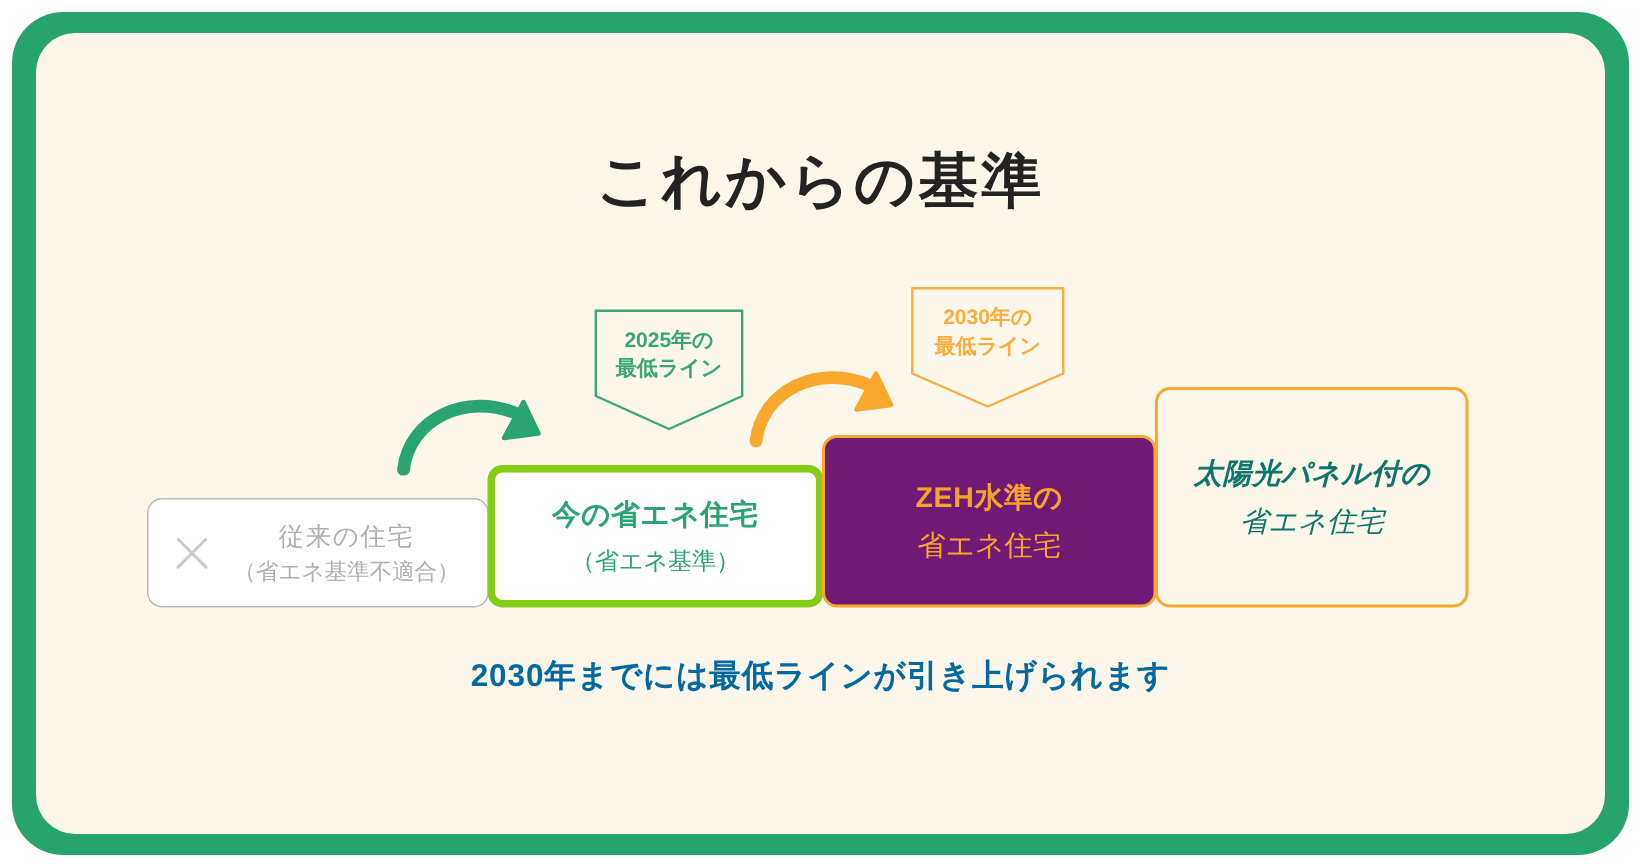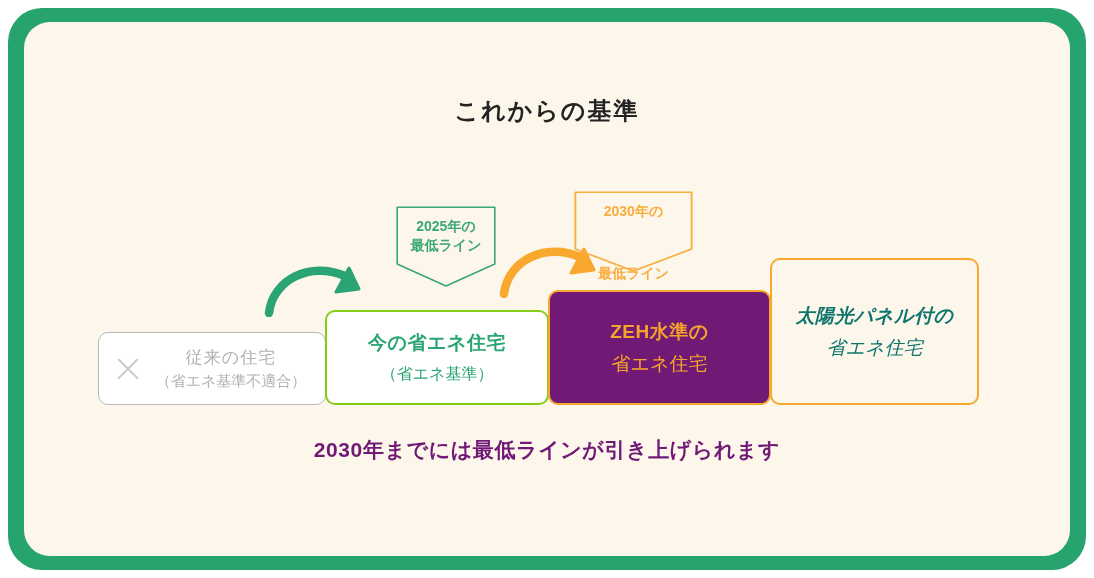--- a/index.html
+++ b/index.html
@@ -25,21 +25,21 @@
     left:24px; top:22px; width:1046px; height:534px;
     background:#fdf6eb;
     border-radius:26px;
   }
 
   
   .title{
     position:absolute;
     left:0; top:97px; width:1094px;
     text-align:center;
-    font-size:24px;
+    font-size:40px;
     font-weight:700;
     letter-spacing:2px;
     color:#232323;
     line-height:1.2;
   }
 
   
   .box{
     position:absolute;
     border-radius:10px;
@@ -76,21 +76,21 @@
     left:50%; top:50%;
     width:28px; height:2.4px;
     background:#cccccc;
     border-radius:2px;
   }
   .x-icon:before{ transform:translate(-50%,-50%) rotate(45deg); }
   .x-icon:after { transform:translate(-50%,-50%) rotate(-45deg); }
 
   #box-current{
     left:325px; top:310px; width:224px; height:95px;
-    border:2px solid #84cc16;
+    border:5px solid #84cc16;
     background:#ffffff;
     color:#2aa473;
   }
   #box-current .line1{ font-size:19px; letter-spacing:.5px; }
   #box-current .line2{ font-size:16px; margin-top:8px; }
 
   #box-zeh{
     left:548px; top:290px; width:223px; height:115px;
     border:2.4px solid #f9a82e;
     background:#701a75;
@@ -123,38 +123,37 @@
   .ribbon .ribbon-shape{
     position:absolute; left:0; top:0; width:100%; height:100%;
     z-index:1;
   }
   #ribbon-2025{
     left:383px; top:206px; width:100px; height:82px;
     color:#3aa873;
     margin-left:13px;
   }
   #ribbon-2030{
-    left:574px; top:191px; width:119px; height:82px;
+    left:607px; top:191px; width:103px; height:82px;
     color:#f9ad3d;
-    gap:43px;
   }
 
   
   .arrow{ position:absolute; }
   #arrow-green{ left:263px; top:259px; width:105px; height:58px; }
   #arrow-orange{ left:498px; top:240px; width:105px; height:58px; }
 
   
   .caption{
     position:absolute;
     left:0; top:436px; width:1094px;
     text-align:center;
     font-size:21px;
     font-weight:700;
-    color:#701a75;
+    color:#0369a1;
     letter-spacing:.6px;
   }
 </style>
 </head>
 <body>
 
 <div id="slide">
 
   <div class="frame"></div>
   <div class="frame-inner"></div>

